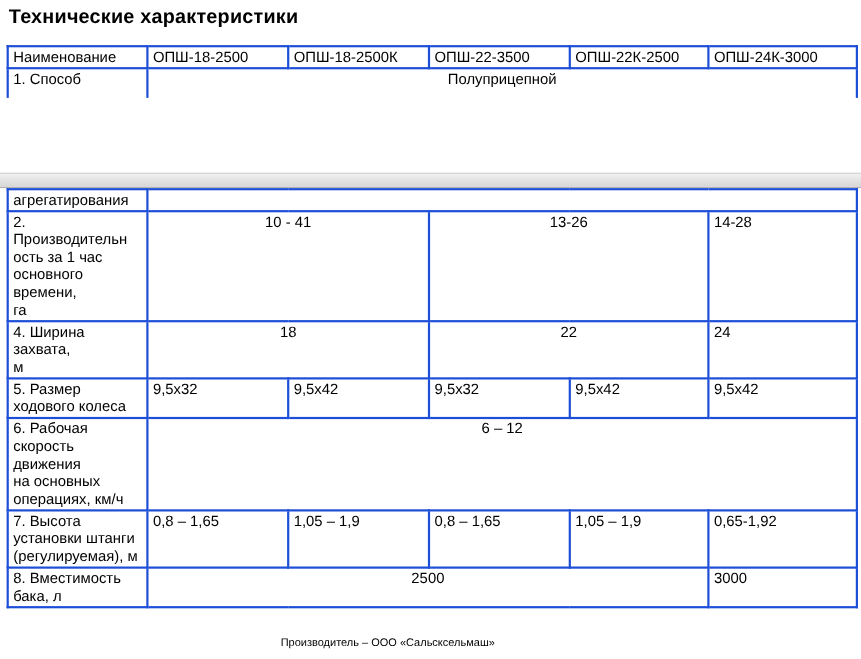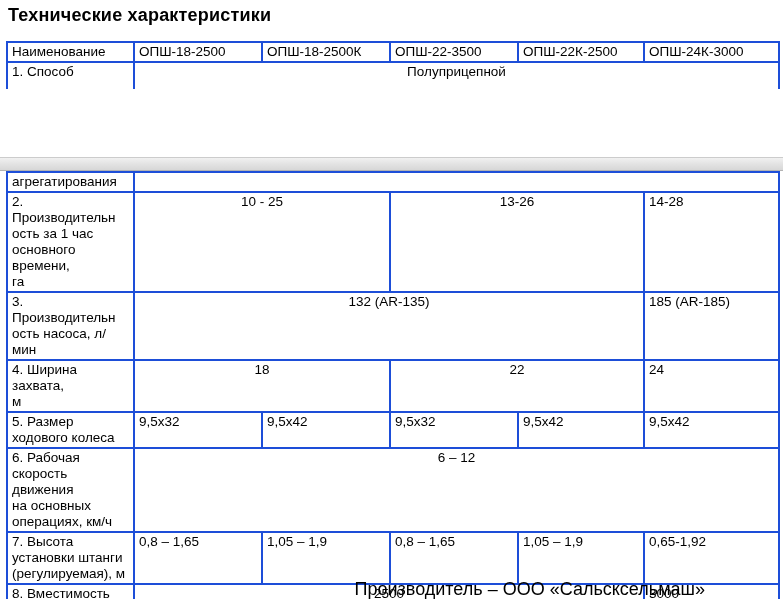--- a/index.html
+++ b/index.html
@@ -34,21 +34,21 @@
   tr.rh65{height:65px;} tr.rh35{height:35px;} tr.rh32{height:32px;}
   tr.rh34{height:34px;} tr.rh69{height:69px;} tr.rh50{height:50px;}
   tr.rh33{height:33px;}
   .band{
     position:absolute;left:0;top:157px;width:783px;height:12px;
     background:linear-gradient(180deg,#f1f1f1 0%,#e4e4e4 45%,#d7d7d7 100%);
     border-top:1px solid #cccccc;border-bottom:1px solid #b3b3b3;
   }
   .footer{
     position:absolute;left:0;top:579px;width:705px;
-    text-align:right;font-size:18px;
+    text-align:center;font-size:10px;
   }
 </style>
 </head>
 <body>
 
 <div class="title">Технические характеристики</div>
 
 <table class="tbl frag1">
   <colgroup>
     <col style="width:127px">
@@ -88,29 +88,23 @@
   <tbody>
       <tr class="rh19">
     <td>агрегатирования</td>
     <td colspan="5"></td>
   </tr>
   <tr class="rh65">
     <td>2. Производительн
 ость за 1 час
 основного времени,
 га</td>
-    <td colspan="2" class="c">10 - 25</td>
+    <td colspan="2" class="c">10 - 41</td>
     <td colspan="2" class="c">13-26</td>
     <td>14-28</td>
-  </tr>
-  <tr class="rh35">
-    <td>3. Производительн
-ость насоса, л/мин</td>
-    <td colspan="4" class="c">132 (AR-135)</td>
-    <td>185 (AR-185)</td>
   </tr>
   <tr class="rh32">
     <td>4. Ширина захвата,
 м</td>
     <td colspan="2" class="c">18</td>
     <td colspan="2" class="c">22</td>
     <td>24</td>
   </tr>
   <tr class="rh34">
     <td>5. Размер

